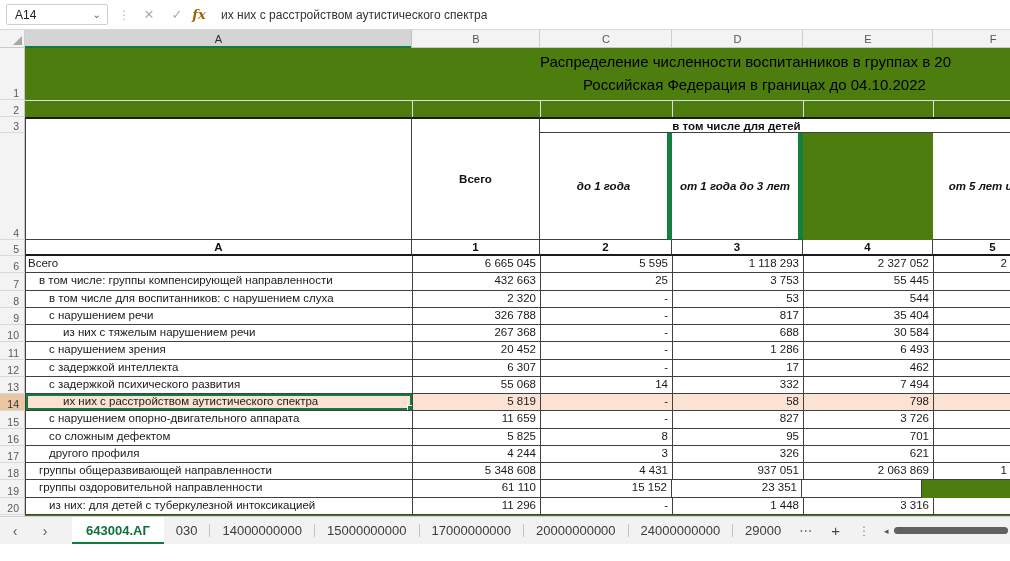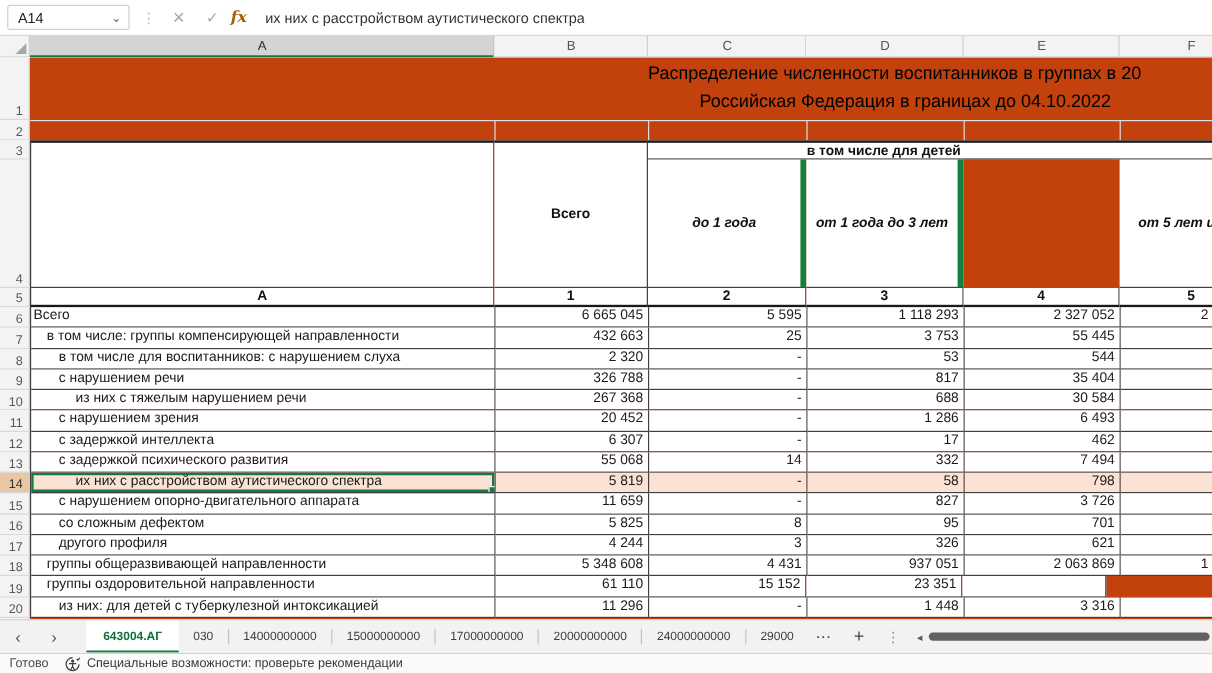--- a/index.html
+++ b/index.html
@@ -29,21 +29,21 @@
   .corner { position:absolute; left:0; top:0; width:25px; height:18px; box-shadow:inset -1px 0 #cfcfcf; }
   .corner .tri { position:absolute; right:3px; bottom:3px; width:0; height:0;
                  border-left:9px solid transparent; border-bottom:9px solid #a7a7a7; }
   
   .sheet { position:absolute; left:0; top:48px; width:1010px; height:468px; background:#fff; }
   .rowhdrs { position:absolute; left:0; top:0; width:25px; height:468px; background:#f3f3f3;
              box-shadow:inset -1px 0 #c8c8c8; }
   .rh { width:25px; display:flex; align-items:flex-end; justify-content:flex-end;
         padding:0 6px 1px 0; font-size:10.5px; color:#595959; box-shadow:inset 0 -1px #d9d9d9; }
   .rh.sel { background:#eac7a4; color:#333; }
-  .grid { position:absolute; left:25px; top:0; width:985px; height:468px; overflow:hidden; background:#c2410c; }
+  .grid { position:absolute; left:25px; top:0; width:985px; height:468px; overflow:hidden; background:#4d7c0f; }
   .glh { position:absolute; left:0; top:52px; width:985px; height:1px; background:#dedede; }
   .glv { position:absolute; top:52px; height:17px; width:1px; background:#dedede; }
   .titleline { position:absolute; font-size:15px; color:#000; white-space:nowrap; line-height:20px; }
   .t1 { left:515px; top:4px; }
   .t2 { left:558px; top:27px; }
   
   .tcell { position:absolute; font-size:11.5px; font-weight:bold; color:#111;
            display:flex; align-items:center; justify-content:center; text-align:center;
            white-space:nowrap; overflow:hidden; background:#fff; }
   .hA  { left:0;    top:69px;  width:387px; height:123px; border:1px solid #404040; border-top:2px solid #1a1a1a; }
@@ -70,21 +70,21 @@
   .num { text-align:right; padding-right:4px; }
   .cf-pad { padding-right:46px; }
   .hl .dc { background:#FBE2D5; }
   .selcell { box-shadow:inset 0 0 0 2px #107C41; position:relative; z-index:5; }
   .selcell::after { content:""; position:absolute; right:-3px; bottom:-3px; width:6px; height:6px;
                     background:#107C41; border:1px solid #fff; }
   
   .tabbar { position:absolute; left:0; top:516px; width:1010px; height:28px; background:#f2f2f2;
             border-top:1px solid #cfcfcf; display:flex; align-items:center; overflow:hidden; }
   .navbtn { width:30px; text-align:center; font-size:14px; color:#585858; }
-  .tab { padding:0 12px; height:27px; line-height:27px; font-size:10px; color:#3b3b3b; white-space:nowrap; }
+  .tab { padding:0 12px; height:27px; line-height:27px; font-size:13px; color:#3b3b3b; white-space:nowrap; }
   .tab.active { margin-left:12px; background:#fff; color:#0f703b; font-weight:bold;
                 box-shadow:inset 0 -2px #107C41; padding:0 14px; }
   .tabsep { width:1px; height:13px; background:#c2c2c2; }
   .moretabs { margin-left:6px; font-size:13px; color:#444; letter-spacing:1px; }
   .addtab { margin-left:18px; font-size:15px; color:#444; }
   .kebab { margin-left:18px; font-size:12px; color:#8a8a8a; }
   .scrollL { margin-left:14px; font-size:9px; color:#555; }
   .thumb { flex:1 1 auto; height:7px; margin:0 2px 0 5px; background:#616161; border-radius:4px; }
   
   .sbar { position:absolute; left:0; top:544px; width:1010px; height:17px; background:#fafafa;
@@ -312,26 +312,14 @@
     <span class="tab">24000000000</span>
     <span class="tabsep"></span>
     <span class="tab">29000</span>
     <span class="moretabs">⋯</span>
     <span class="addtab">+</span>
     <span class="kebab">⋮</span>
     <span class="scrollL">◂</span>
     <div class="thumb"></div>
   </div>
 
-  <div class="sbar">
-    <span class="ready">Готово</span>
-    <span class="a11y-ic">
-      <svg width="13" height="13" viewBox="0 0 14 14">
-        <path d="M7 1.2 A5.8 5.8 0 1 0 12.8 7" fill="none" stroke="#3c3c3c" stroke-width="1.1"></path>
-        <circle cx="7" cy="4.2" r="1.4" fill="#3c3c3c"></circle>
-        <path d="M3.8 6.4 L10.2 6.4 M7 6.4 L7 9.2 M7 9.2 L5.2 12 M7 9.2 L8.8 12" stroke="#3c3c3c" stroke-width="1.1" fill="none"></path>
-        <path d="M10.6 2.2 l1.1 1.1 l1.8 -2" stroke="#3c3c3c" stroke-width="1.1" fill="none"></path>
-      </svg>
-    </span>
-    <span class="a11y-tx">Специальные возможности: проверьте рекомендации</span>
-  </div>
 
 </div>
 
 </body></html>

